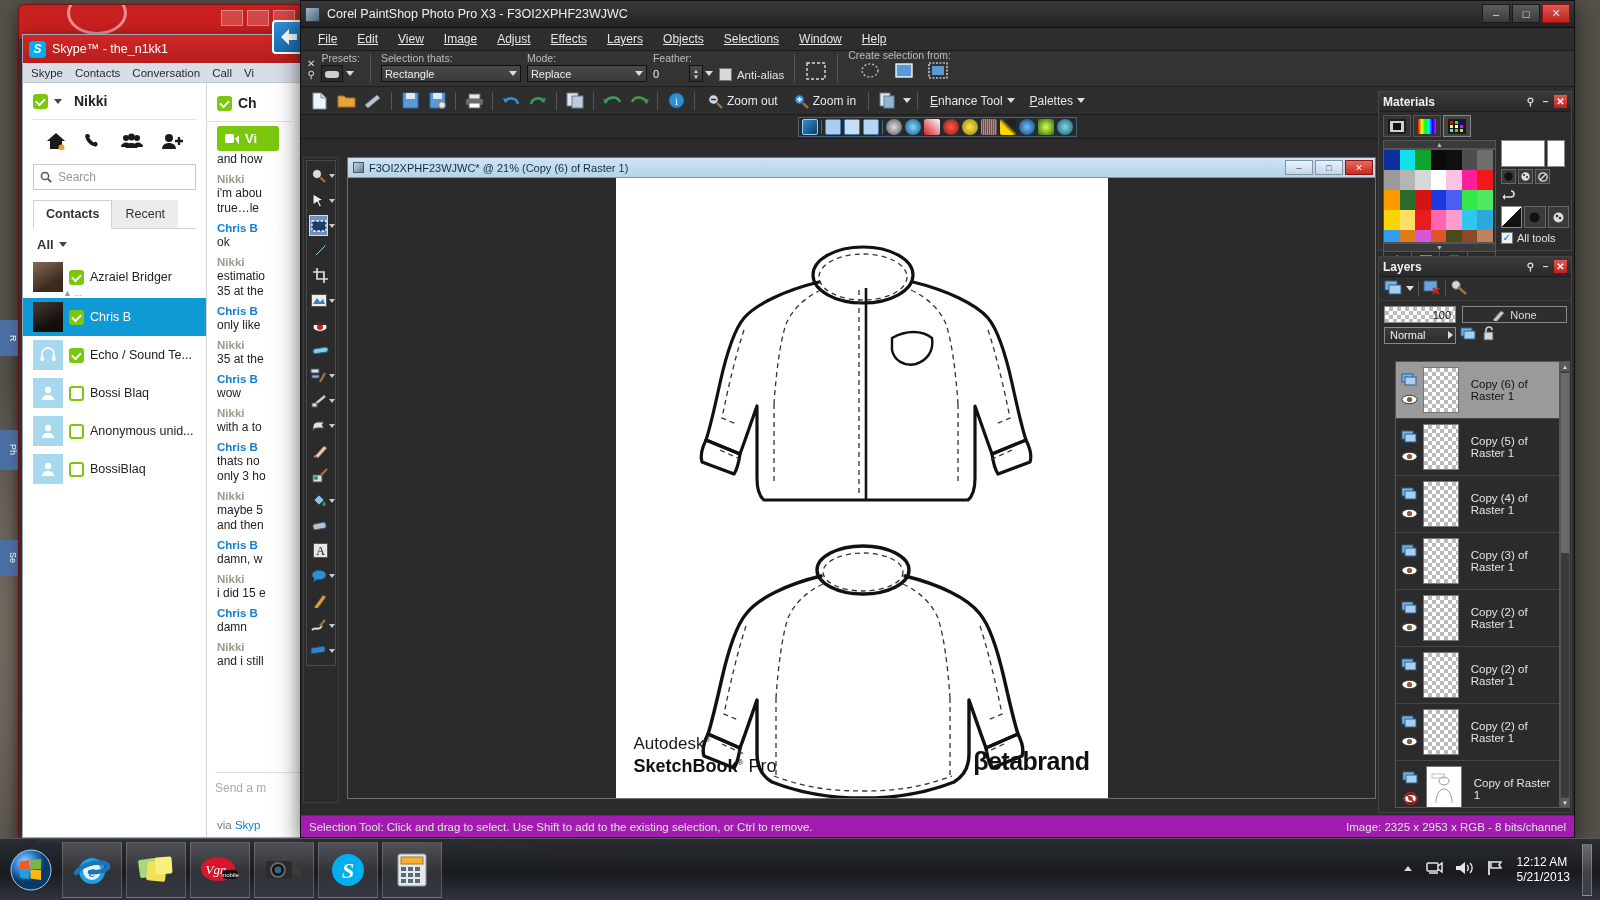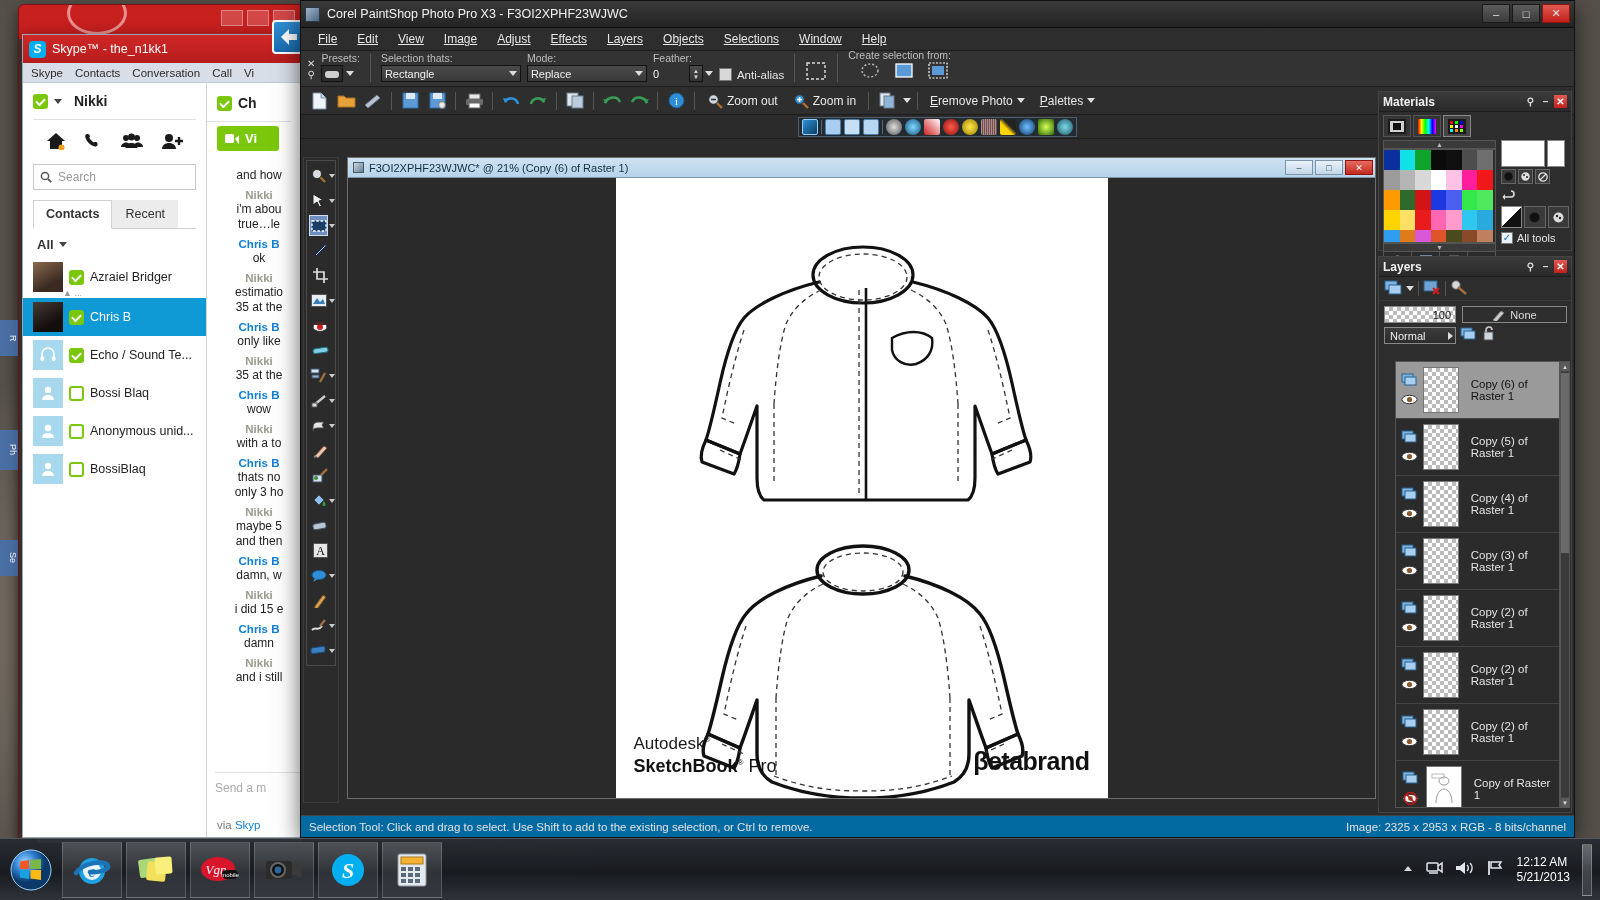--- a/index.html
+++ b/index.html
@@ -101,21 +101,21 @@
   .cname { font-size:12.5px; color:#222; white-space:nowrap; overflow:hidden; }
   .sub-tri { font-size:9px; color:#999; padding-left:40px; margin-top:-8px; }
 
   
   .chat-head { display:flex; align-items:center; gap:6px; padding:12px 0 8px 10px; }
   .chat-head .nm { font-size:14px;font-weight:bold;color:#222; }
   .vid-btn {
     margin:4px 0 0 10px; background:#7ac70c; color:#fff; font-weight:bold; font-size:13px;
     padding:5px 8px; border-radius:3px; display:inline-flex; align-items:center; gap:5px; width:62px; overflow:hidden;
   }
-  .msgs { padding:16px 0 0 10px;text-align:center; }
+  .msgs { padding:0 0 0 10px; }
   .msg-name { font-size:11.5px; font-weight:bold; margin-top:7px; }
   .msg-name.me { color:#9b9b8e; }
   .msg-name.them { color:#0f7fd4; }
   .msg-txt { font-size:12px; color:#222; margin-top:1px; white-space:nowrap; }
   .send-row { position:absolute; left:8px; right:0; bottom:42px; border-top:1px solid #e0e0e0; padding-top:8px; color:#aaa; font-size:12px; }
   .via-row { position:absolute; left:10px; bottom:6px; font-size:11.5px; color:#777; }
   .via-row a { color:#0f7fd4; text-decoration:none; }
   .grip { position:absolute; left:-3px; top:50%; width:4px; height:18px; }
 
   
@@ -226,21 +226,21 @@
   .lthumb { width:36px;height:46px;flex:none;
     background-image:
       linear-gradient(45deg,#bbb 25%,transparent 25%,transparent 75%,#bbb 75%),
       linear-gradient(45deg,#bbb 25%,#fff 25%,#fff 75%,#bbb 75%);
     background-size:8px 8px; background-position:0 0,4px 4px; border:1px solid #777; margin-left:4px;
   }
   .lname { color:#e4e4e4; font-size:11.5px; margin-left:12px; }
   .licons { width:22px; display:flex; flex-direction:column; align-items:center; gap:4px; }
 
   .statusbar {
-    position:absolute; left:0; right:0; bottom:0; height:22px; background:#0369a1;
+    position:absolute; left:0; right:0; bottom:0; height:22px; background:#a21caf;
     border-top:1px solid #444; display:flex; align-items:center; color:#e2e2e2; font-size:11.5px;
     padding:0 8px; justify-content:space-between;
   }
   
   #taskbar {
     position:absolute; left:0; bottom:0; width:1600px; height:62px;
     background:linear-gradient(180deg, rgba(40,44,50,.96) 0%, rgba(22,25,30,.97) 55%, rgba(45,50,58,.96) 100%);
     border-top:1px solid rgba(255,255,255,.18);
     display:flex; align-items:center;
   }
@@ -679,21 +679,21 @@
     <div class="tsep"></div>
     <div class="tbtn">
       <svg width="17" height="17" viewBox="0 0 17 17">
           <rect x="1" y="1" width="10" height="13" fill="#dfe8f0" stroke="#6d7d8c"></rect>
           <rect x="5" y="4" width="10" height="12" fill="#8fb6d8" stroke="#6d7d8c"></rect>
         </svg>
       </div>
     <div style="width:0;height:0;border-left:4px solid transparent;border-right:4px solid transparent;border-top:5px solid #ddd;margin-left:1px;"></div>
     <div class="tsep"></div>
     <div class="tlabel">
-      <span><u>E</u><span>remove Photo</span></span>
+      <span><u>E</u><span>nhance Tool</span></span>
       <span style="width:0;height:0;border-left:4px solid transparent;border-right:4px solid transparent;border-top:5px solid #ddd;"></span>
     </div>
     <div class="tlabel">
       <span><u>P</u><span>alettes</span></span>
       <span style="width:0;height:0;border-left:4px solid transparent;border-right:4px solid transparent;border-top:5px solid #ddd;"></span>
     </div>
     <div style="flex:1"></div>
     <div class="boxbtn">Organizer</div>
     <div class="boxbtn">Express Lab</div>
     <div class="tbtn" style="margin-right:4px">
@@ -1188,21 +1188,21 @@
                   background-image:linear-gradient(45deg,#bbb 25%,transparent 25%,transparent 75%,#bbb 75%),linear-gradient(45deg,#bbb 25%,#fff 25%,#fff 75%,#bbb 75%);
                   background-size:8px 8px;background-position:0 0,4px 4px;">100</div>
       <div style="flex:1;height:17px;border:1px solid #888;display:flex;align-items:center;justify-content:center;gap:5px;background:#2e2e2e;color:#ddd;font-size:11px;">
         <svg width="13" height="12" viewBox="0 0 13 12">
             <path d="M1 11l8-9 3 2-8 9z" fill="#ccc" stroke="#777"></path>
           </svg>
         <span>None</span>
       </div>
     </div>
 
-    <div style="display:flex;align-items:flex-end;gap:4px;padding:0 4px 4px 5px;">
+    <div style="display:flex;align-items:center;gap:4px;padding:0 4px 4px 5px;">
       <div style="width:72px;height:17px;border:1px solid #888;background:linear-gradient(180deg,#3c3c3c,#2c2c2c);color:#eee;font-size:11px;
                   display:flex;align-items:center;justify-content:space-between;padding:0 2px 0 5px;">
         <span>Normal</span>
         <span style="width:0;height:0;border-top:4px solid transparent;border-bottom:4px solid transparent;border-left:5px solid #ddd;"></span>
       </div>
       <span>
         <svg width="17" height="14" viewBox="0 0 17 14">
             <rect x="1" y="1" width="11" height="8" fill="#7fb3e0" stroke="#2b628f"></rect>
             <rect x="4" y="4" width="11" height="8" fill="#a9cff0" stroke="#2b628f"></rect>
           </svg></span>

